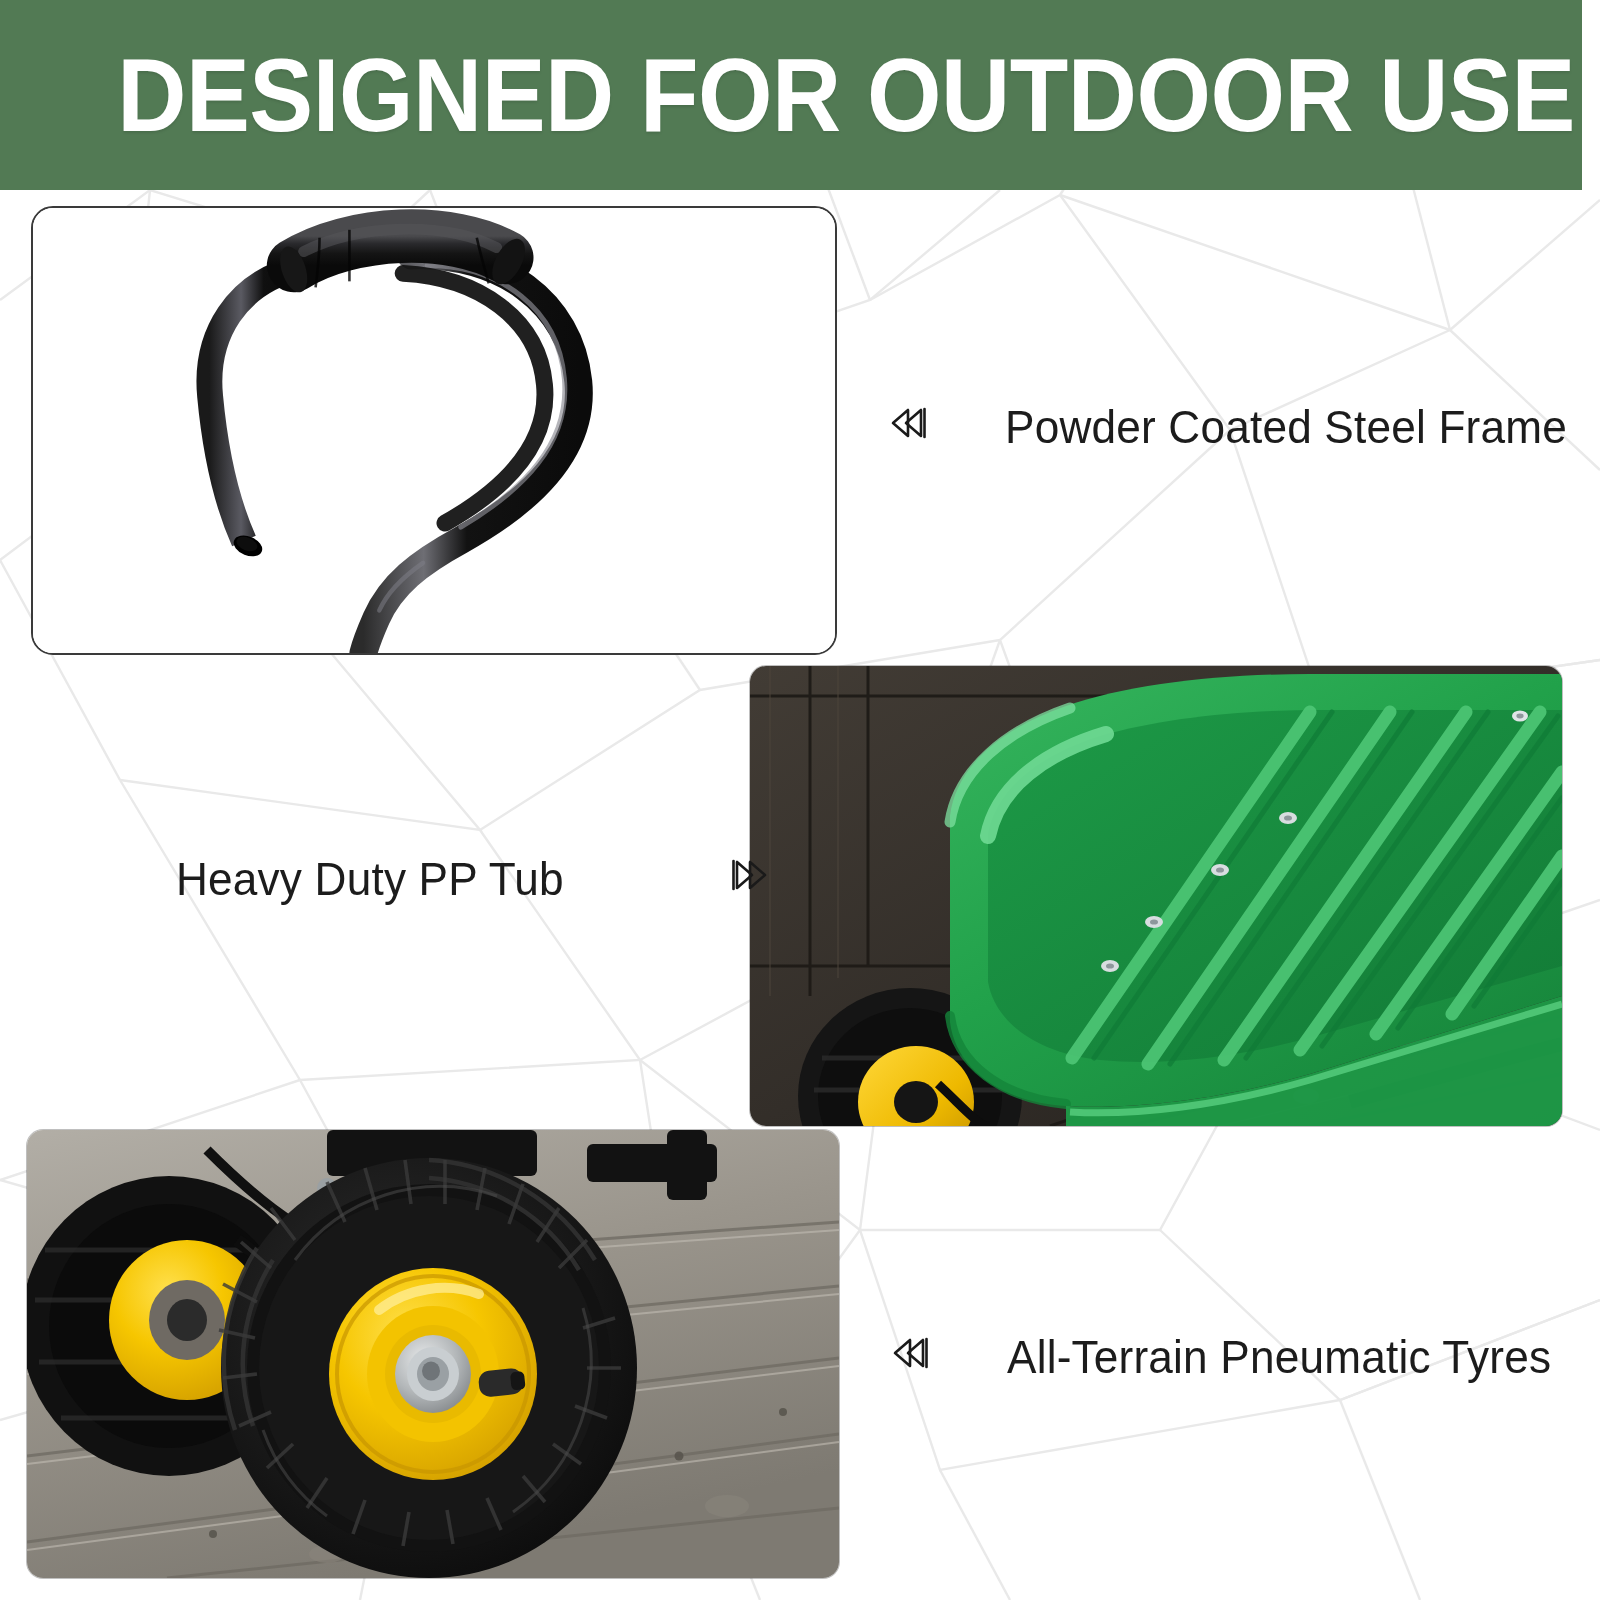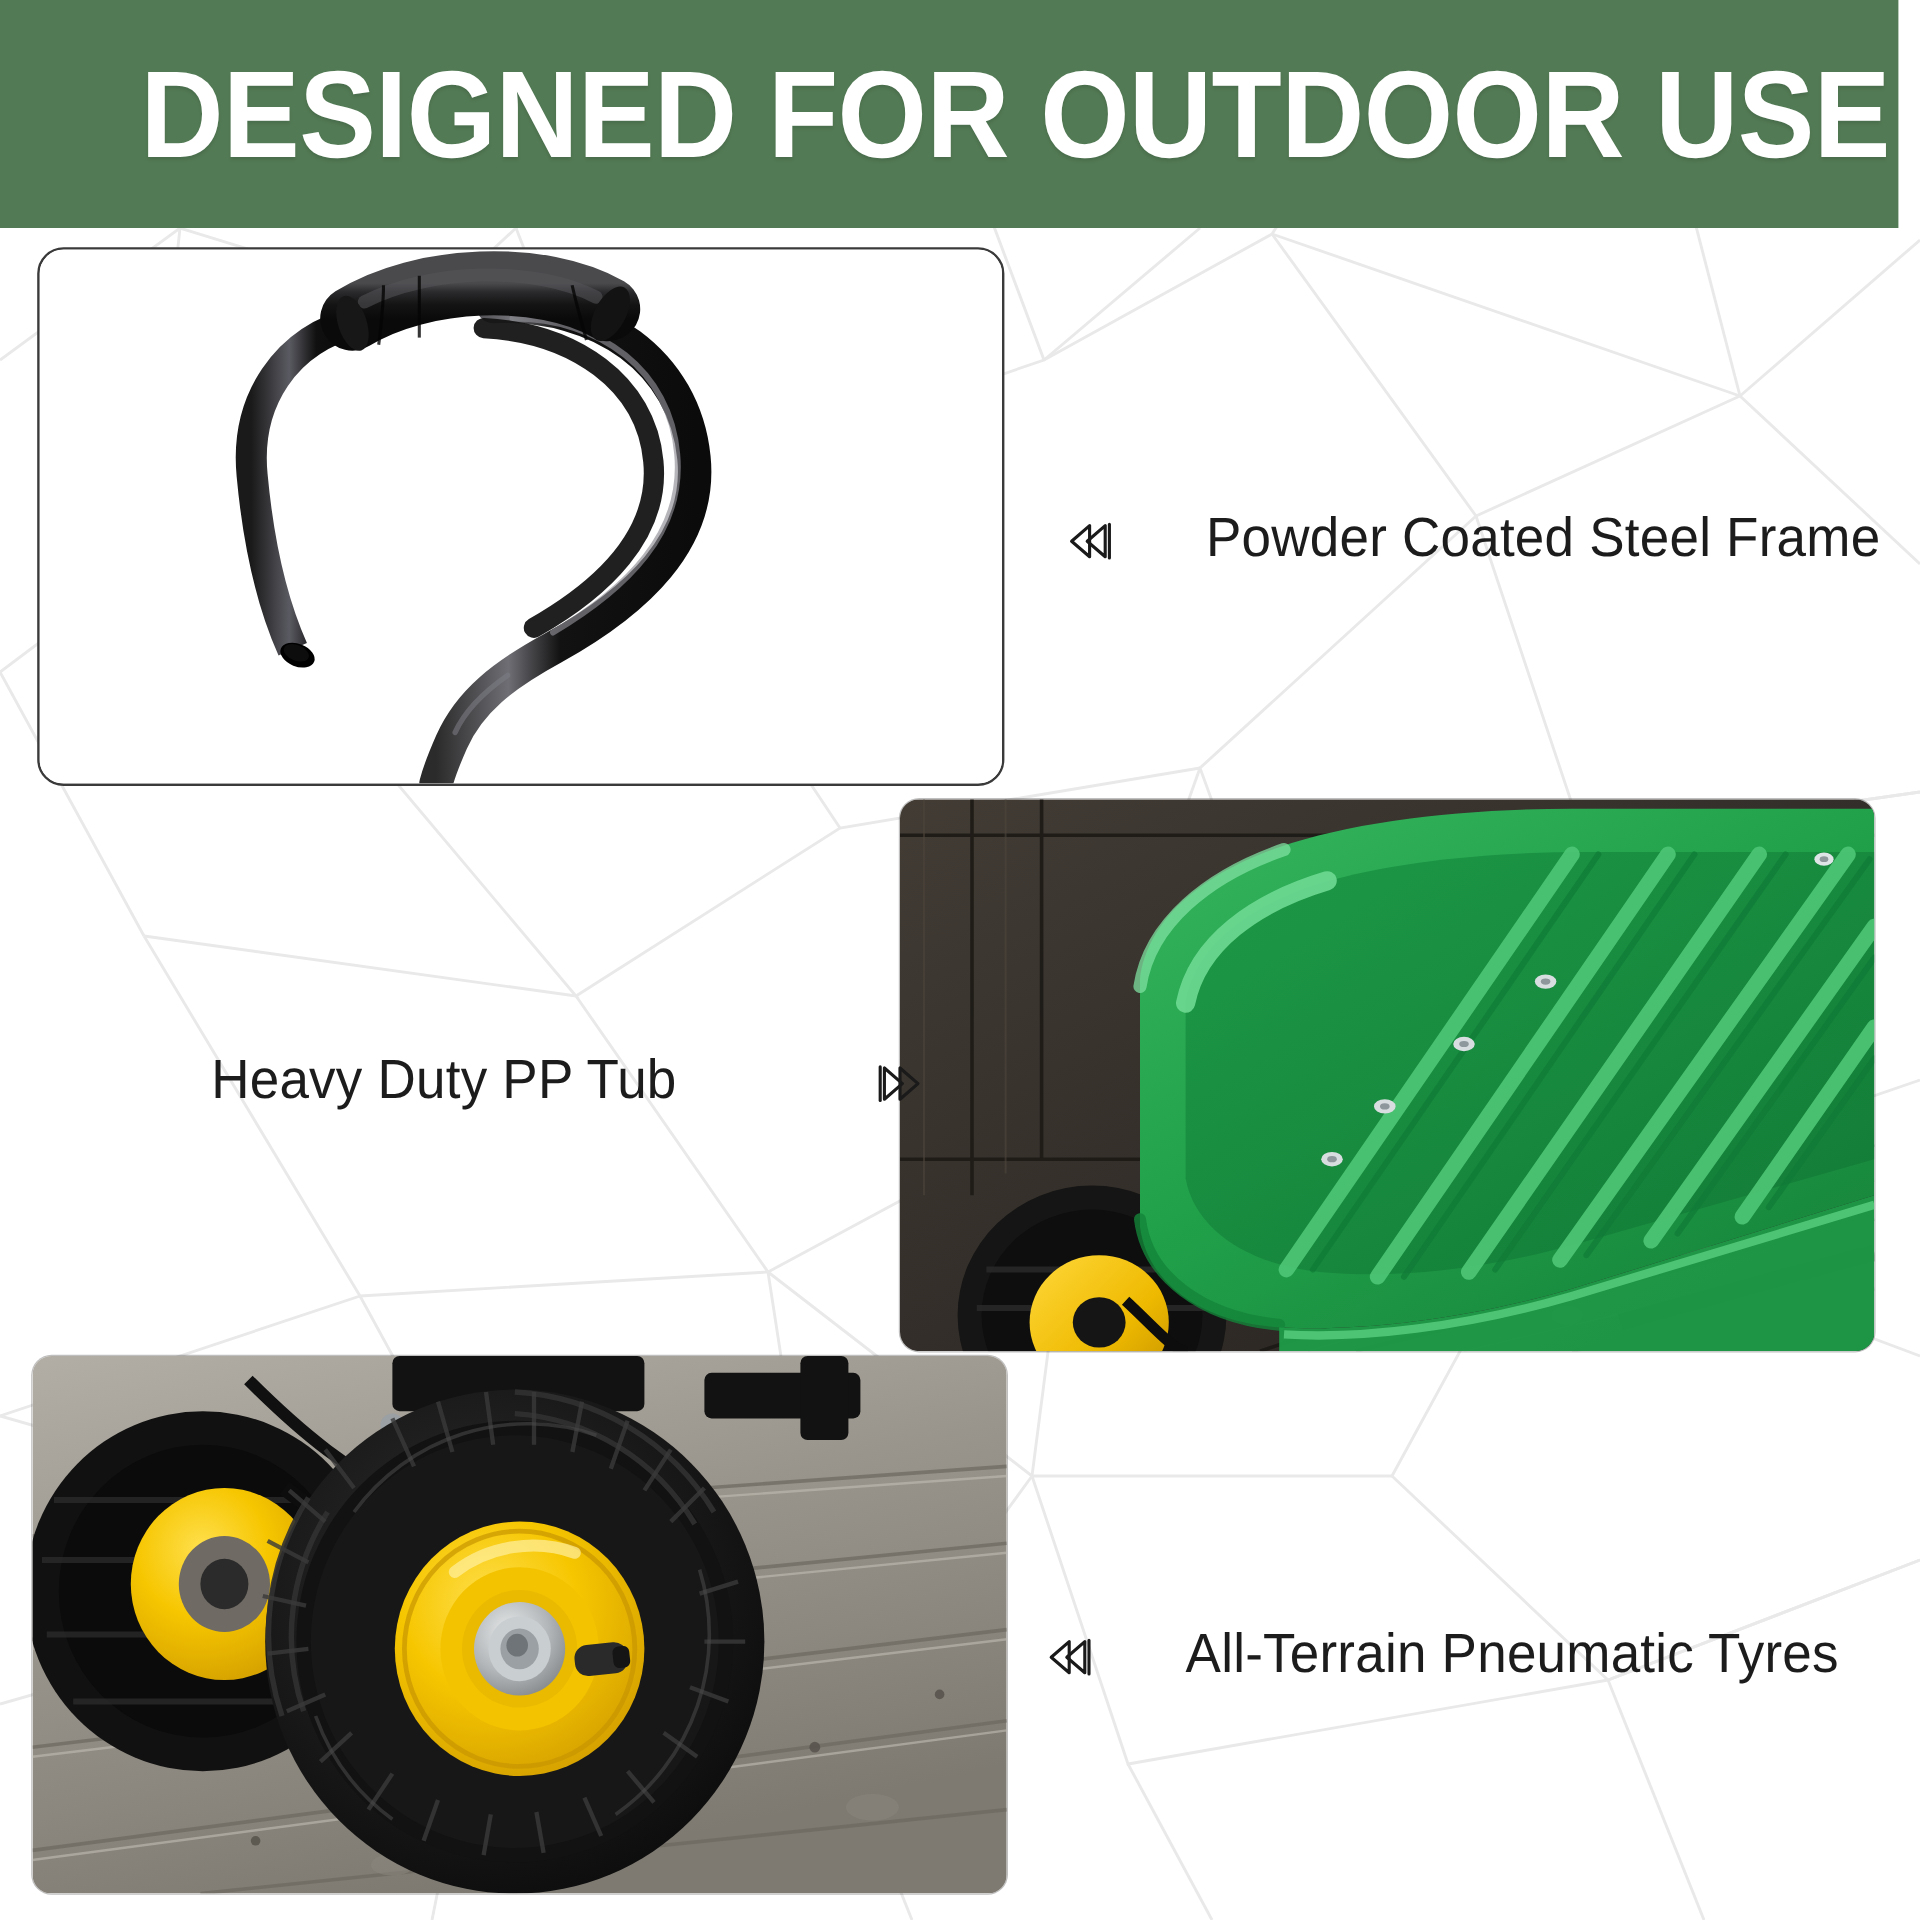--- a/index.html
+++ b/index.html
@@ -67,23 +67,22 @@
     left:27px; top:1130px; width:812px; height:448px;
     border-radius:16px;
     box-shadow:0 0 0 1px rgba(0,0,0,0.25);
   }
   #panel-tyre svg { display:block; width:100%; height:100%; }
 
   
   .callout {
     position:absolute;
     display:flex;
-    align-items:flex-end;
+    align-items:flex-start;
     z-index:6;
-    margin-top:20px;
   }
   .callout-label {
     font-size:46px;
     color:#1c1c1c;
     font-weight:400;
     white-space:nowrap;
     letter-spacing:0.2px;
     transform:scaleX(0.96);
     transform-origin:left center;
   }
@@ -93,21 +92,21 @@
     display:block;
   }
   .callout-arrow svg { display:block; width:46px; height:46px; }
 
   #callout-frame  { left:887px;  top:400px;  }
   #callout-frame .callout-label { margin-left:72px; }
 
   #callout-tub    { left:176px;  top:852px;gap:27px;  }
   #callout-tub .callout-arrow { order:2; margin-left:118px; }
 
-  #callout-tyres  { left:870px;  top:1330px; }
+  #callout-tyres  { left:889px;  top:1330px; }
   #callout-tyres .callout-label { margin-left:72px; }
 </style>
 </head>
 <body>
 
 <svg id="bg-mesh" viewBox="0 0 1600 1600" preserveAspectRatio="none">
   <g stroke="#e9e9e9" stroke-width="2.4" fill="none">
     <path d="M0,300 L150,190 L360,255 L430,190"></path>
     <path d="M150,190 L120,470 L0,560"></path>
     <path d="M120,470 L360,255"></path>

